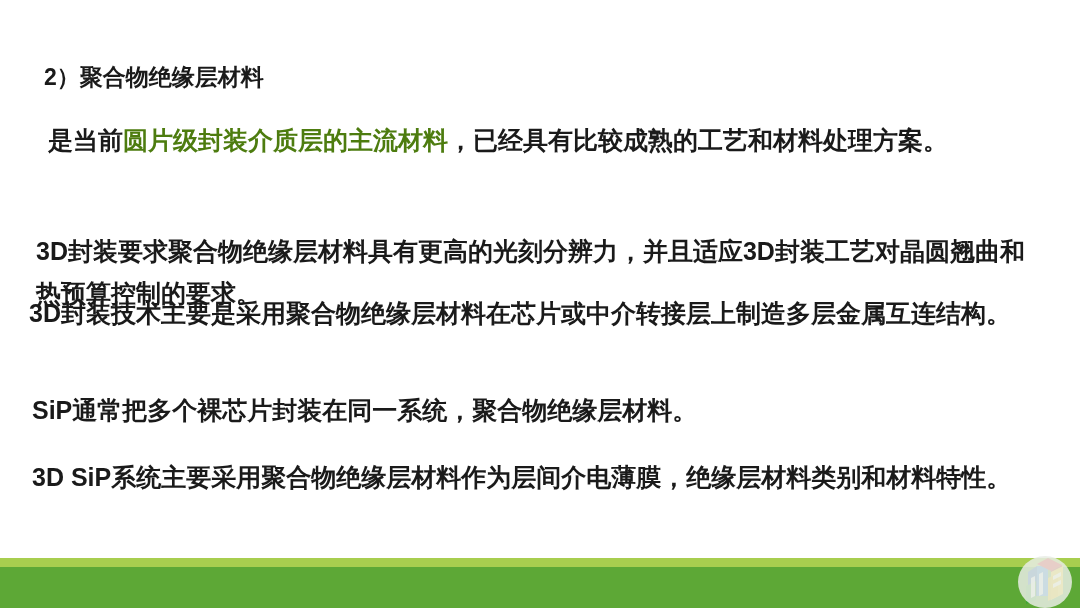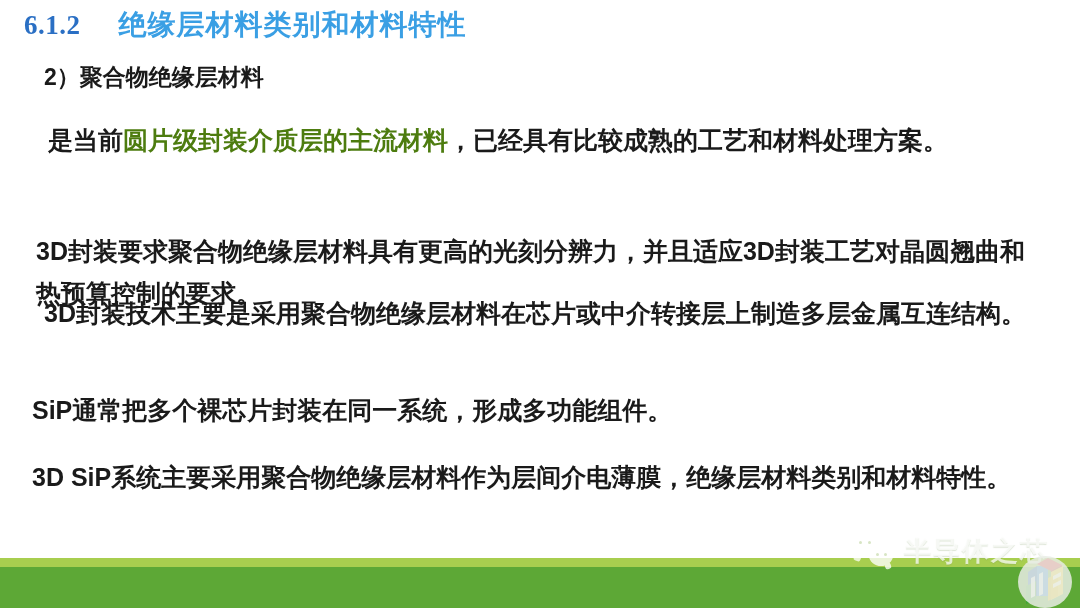--- a/index.html
+++ b/index.html
@@ -85,21 +85,21 @@
     position: absolute;
     left: 36px;
     top: 130px;
     width: 1012px;
     font-size: 25px;
     line-height: 1.68;
     margin-top: 42px;
   }
   .p-3d-tech {
     position: absolute;
-    left: 44px;
+    left: 29px;
     top: 234px;
     width: 1010px;
     font-size: 25px;
     line-height: 1.68;
   }
   .p-sip {
     position: absolute;
     left: 32px;
     top: 340px;
     font-size: 25px;
@@ -218,56 +218,41 @@
     width: 54px; height: 52px;
     border-radius: 50%;
     background: rgba(232,236,228,0.85);
   }
 </style>
 </head>
 <body>
 
 <div class="slide">
 
-  <div class="heading">
-    <span class="heading-number">6.1.2</span>
-    <span class="heading-title">绝缘层材料类别和材料特性</span>
-  </div>
 
   <div class="content">
 
     <div class="para para-serif p-sub">2）聚合物绝缘层材料</div>
 
     <div class="para para-sans p-lead">
       <span> 是当前</span><span class="hl">圆片级封装介质层的主流材料</span><span>，已经具有比较成熟的工艺和材料处理方案。</span>
     </div>
 
     <div class="para para-serif p-3d-req">3D封装要求聚合物绝缘层材料具有更高的光刻分辨力，并且适应3D封装工艺对晶圆翘曲和热预算控制的要求。</div>
 
     <div class="para para-serif p-3d-tech">3D封装技术主要是采用聚合物绝缘层材料在芯片或中介转接层上制造多层金属互连结构。</div>
 
-    <div class="para para-serif p-sip">SiP通常把多个裸芯片封装在同一系统，形成多功能组件。</div>
+    <div class="para para-serif p-sip">SiP通常把多个裸芯片封装在同一系统，聚合物绝缘层材料。</div>
 
     <div class="para para-serif p-3dsip">3D SiP系统主要采用聚合物绝缘层材料作为层间介电薄膜，绝缘层材料类别和材料特性。</div>
   </div>
 
   <div class="footer-stripe"></div>
   <div class="footer-band"></div>
 
-  <div class="watermark">
-    <span class="wechat-icon">
-      <span class="bub bub-big"></span>
-      <span class="bub bub-small"></span>
-      <span class="dot" style="left:7px;  top:9px;"></span>
-      <span class="dot" style="left:16px; top:9px;"></span>
-      <span class="dot" style="left:24px; top:21px;"></span>
-      <span class="dot" style="left:32px; top:21px;"></span>
-    </span>
-    <span class="wm-text">半导体之芯</span>
-  </div>
 
   <div class="corner-logo">
     <span class="halo"></span>
     <svg width="54" height="52" viewBox="0 0 54 52">
 
       <path d="M10 16 L19 10 L19 40 L10 45 Z" fill="#1b5fb0"></path>
       <path d="M19 10 L30 10 L30 40 L19 40 Z" fill="#2a7fd4"></path>
       <path d="M14 22 L22 17 L22 38 L14 41 Z" fill="#ffffff" opacity="0.0"></path>
 
       <path d="M19 8 L30 2 L44 9 L33 15 Z" fill="#e3262a"></path>

